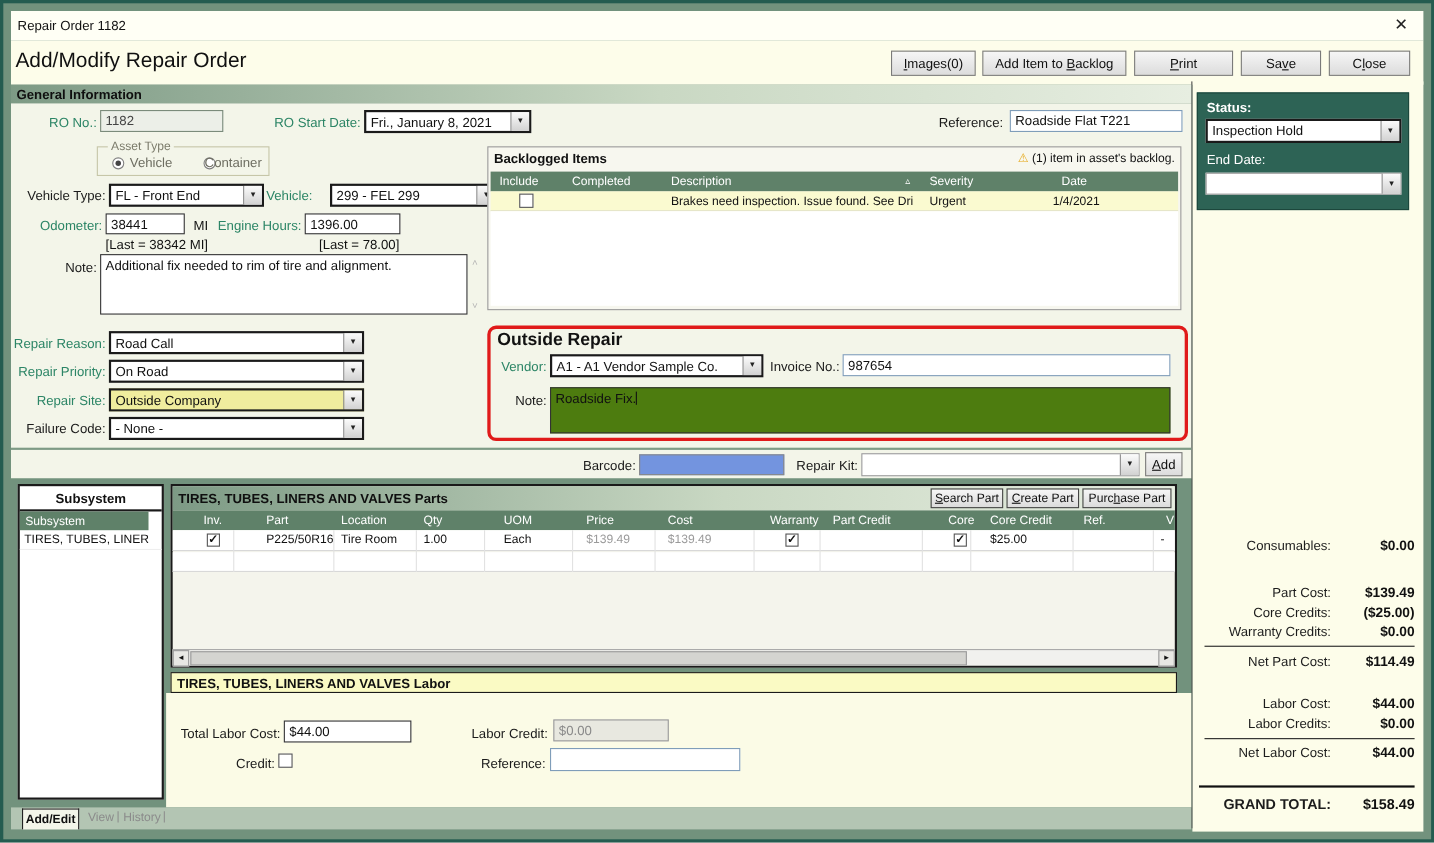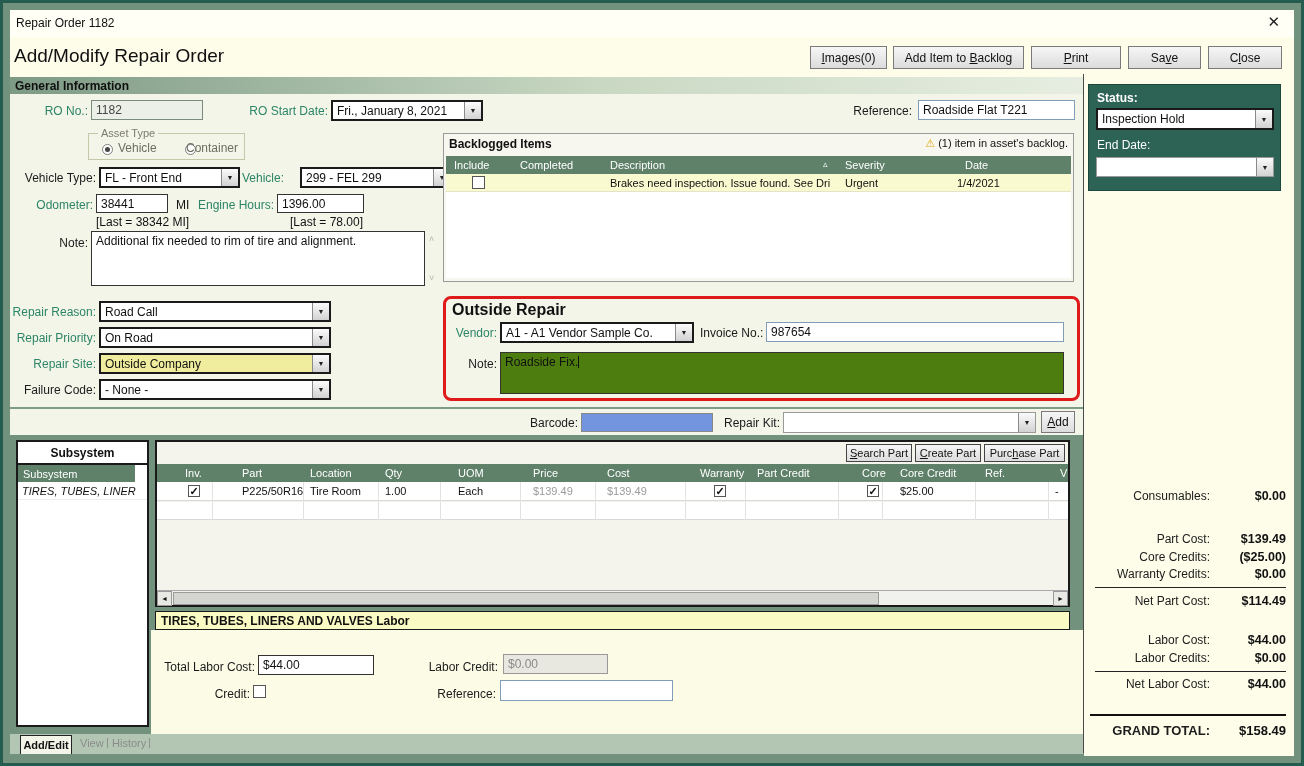--- a/index.html
+++ b/index.html
@@ -204,25 +204,28 @@
   <div class="abs btn" style="left:1041px;top:411px;width:34px;height:22px;"><span></span><span class="k">A</span><span>dd</span></div>
 
   
   <div class="abs" style="left:10px;top:435px;width:1073px;height:299px;background:#72927d;"></div>
   <div class="abs" style="left:151px;top:630px;width:932px;height:104px;background:#fbfbe6;"></div>
 
   
   <div class="abs" style="left:16px;top:440px;width:133px;height:287px;background:#fff;border:2px solid #1a1a1a;">
     <div style="height:21px;border-bottom:2px solid #1a1a1a;display:flex;align-items:center;justify-content:center;font-size:12px;font-weight:bold;">Subsystem</div>
     <div style="height:17px;width:calc(100% - 12px);background:#5f8169;color:#fff;font-size:11px;display:flex;align-items:center;padding-left:5px;box-sizing:border-box;">Subsystem</div>
-    <div style="height:17px;display:flex;align-items:center;padding-left:4px;font-size:11px;border-bottom:1px solid #eee;font-style:italic;">TIRES, TUBES, LINER</div>
+    <div style="height:17px;display:flex;align-items:center;padding-left:4px;font-size:11px;border-bottom:1px solid #eee;">TIRES, TUBES, LINER</div>
   </div>
 
   
   <div class="abs" style="left:155px;top:440px;width:915px;height:167px;background:#f4f4ec;border:2px solid #1a1a1a;"></div>
+  <div class="abs secthdr" style="left:157px;top:442px;width:911px;height:22px;">
+    <span>TIRES, TUBES, LINERS AND VALVES Parts</span>
+  </div>
   <div class="abs btn small" style="left:846px;top:444px;width:66px;height:18px;"><span></span><span class="k">S</span><span>earch Part</span></div>
   <div class="abs btn small" style="left:915px;top:444px;width:66px;height:18px;"><span></span><span class="k">C</span><span>reate Part</span></div>
   <div class="abs btn small" style="left:984px;top:444px;width:81px;height:18px;"><span>Purc</span><span class="k">h</span><span>ase Part</span></div>
 
   <div class="abs gridhdr" style="left:157px;top:464px;width:911px;height:18px;">
     <span style="left:28px;">Inv.</span>
     <span style="left:85px;">Part</span>
     <span style="left:153px;">Location</span>
     <span style="left:228px;">Qty</span>
     <span style="left:301px;">UOM</span>

